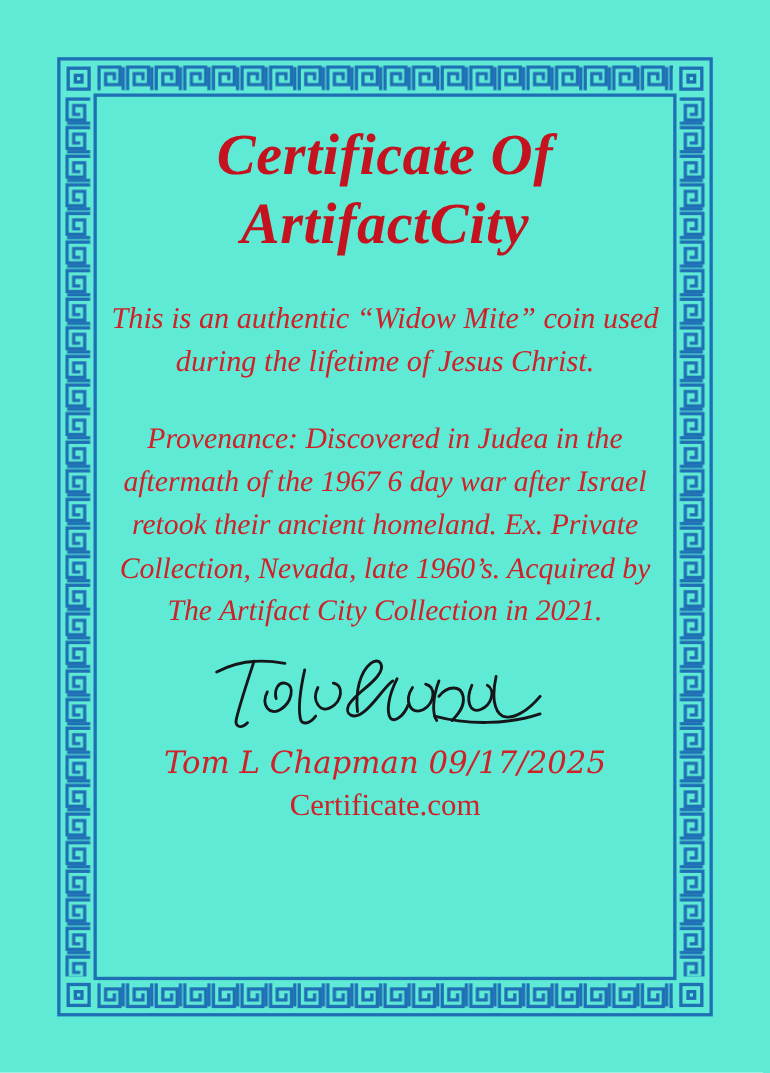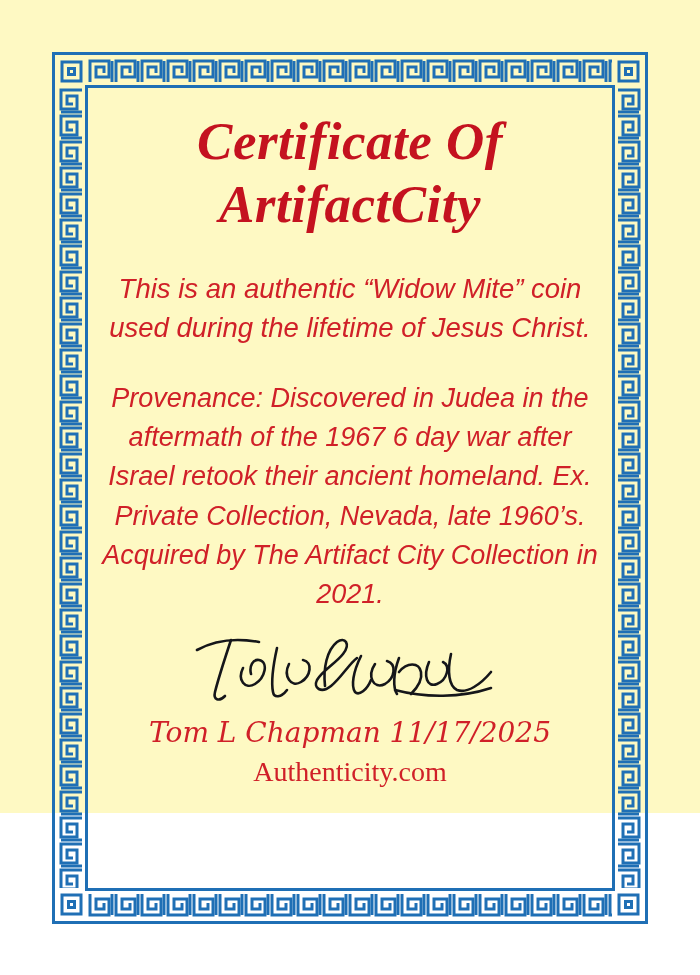--- a/index.html
+++ b/index.html
@@ -10,22 +10,22 @@
   body {
     width: 700px;
     height: 975px;
     overflow: hidden;
     font-family: "Liberation Serif", serif;
   }
 
   #certificate-page {
     position: relative;
     width: 700px;
-    height: 813px;
-    background: #fef9c3;
+    height: 975px;
+    background: #5eead4;
   }
 
   
   .frame {
     position: absolute;
     left: 52px;
     top: 52px;
     width: 596px;
     height: 872px;
     box-sizing: border-box;
@@ -86,21 +86,21 @@
     font-style: italic;
     font-size: 53px;
     line-height: 1.18;
     letter-spacing: 0.5px;
     color: #c4121f;
     margin: 18px 0 0 0;
     padding: 0 10px;
   }
 
   .body-block {
-    font-family: Liberation Sans, sans-serif;
+    font-family: Liberation Serif, serif;
     font-style: italic;
     font-size: 27.5px;
     line-height: 1.42;
     color: #d02028;
     margin: 0;
     padding: 0 6px;
   }
 
   .block-statement { margin-top: 34px; }
   .block-provenance { margin-top: 32px; font-size: 27px; line-height: 1.45; }
@@ -256,18 +256,18 @@
           <path d="M190,36 C182,48 188,62 200,56 C210,50 212,36 202,33"></path>
           <path d="M214,30 C208,46 208,60 212,66"></path>
           <path d="M214,44 C222,34 234,34 236,44 C238,54 230,62 226,66"></path>
           <path d="M244,34 C238,48 242,60 252,56 C262,52 266,38 258,34"></path>
           <path d="M266,26 C262,44 264,58 272,62 C282,66 296,56 306,44"></path>
           <path d="M210,62 C240,70 276,70 306,60"></path>
         </g>
       </svg>
     </div>
 
-    <p class="signer-line">Tom L Chapman 11/17/2025</p>
-
-    <p class="site-line">Authenticity.com</p>
+    <p class="signer-line">Tom L Chapman 09/17/2025</p>
+
+    <p class="site-line">Certificate.com</p>
 
   </div>
 </div>
 
 </body></html>

